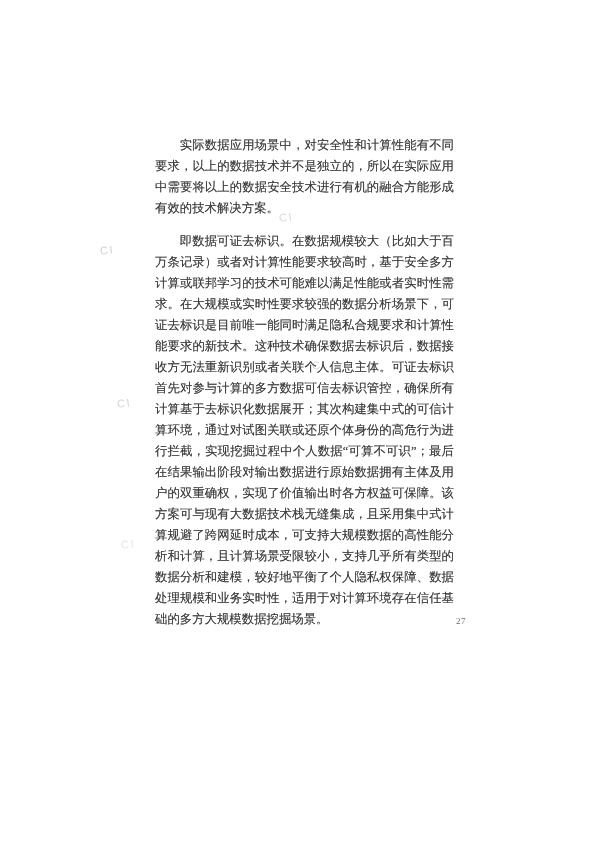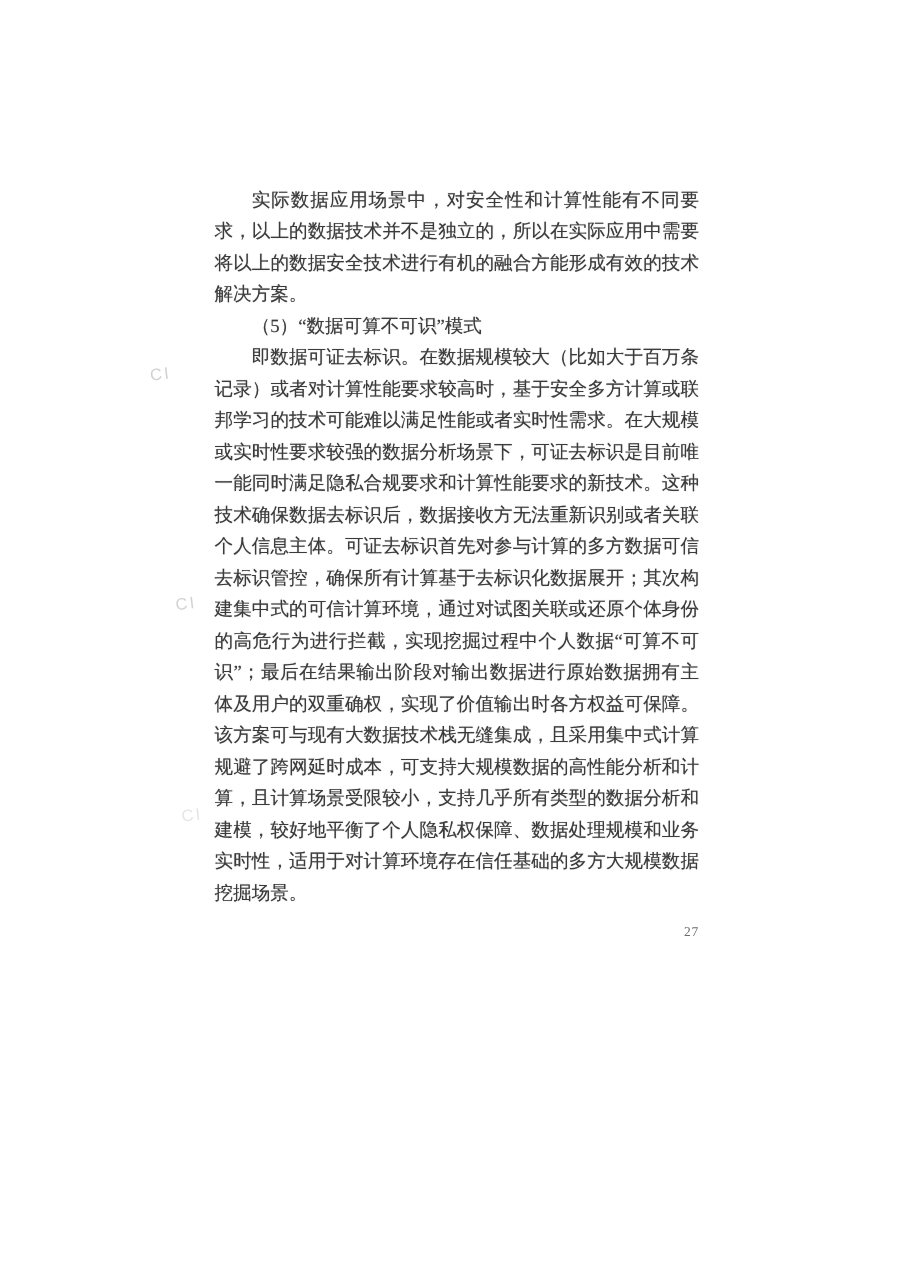--- a/index.html
+++ b/index.html
@@ -21,21 +21,21 @@
     top: 123px;
     width: 323px;
     color: #3b3b3b;
     font-size: 12.4px;
     line-height: 21px;
     text-align: justify;
     text-shadow: 0 0 0.6px rgba(60,60,60,0.55);
     word-break: break-all;
   }
   .text-block p {
-    margin: 0;
+    margin: 12px;
     text-indent: 2em;
   }
   .heading {
     margin: 0;
     text-indent: 2em;
     white-space: nowrap;
   }
   .page-number {
     position: absolute;
     top: 616px;
@@ -67,19 +67,18 @@
 <div class="page">
 
   <span class="watermark wm1">CI</span>
   <span class="watermark wm2">CI</span>
   <span class="watermark wm3">CI</span>
   <span class="watermark wm4">CI</span>
   <span class="watermark wm5">CI</span>
 
   <div class="text-block">
     <p>实际数据应用场景中，对安全性和计算性能有不同要求，以上的数据技术并不是独立的，所以在实际应用中需要将以上的数据安全技术进行有机的融合方能形成有效的技术解决方案。</p>
-    <p class="heading">（5）“数据可算不可识”模式</p>
     <p>即数据可证去标识。在数据规模较大（比如大于百万条记录）或者对计算性能要求较高时，基于安全多方计算或联邦学习的技术可能难以满足性能或者实时性需求。在大规模或实时性要求较强的数据分析场景下，可证去标识是目前唯一能同时满足隐私合规要求和计算性能要求的新技术。这种技术确保数据去标识后，数据接收方无法重新识别或者关联个人信息主体。可证去标识首先对参与计算的多方数据可信去标识管控，确保所有计算基于去标识化数据展开；其次构建集中式的可信计算环境，通过对试图关联或还原个体身份的高危行为进行拦截，实现挖掘过程中个人数据“可算不可识”；最后在结果输出阶段对输出数据进行原始数据拥有主体及用户的双重确权，实现了价值输出时各方权益可保障。该方案可与现有大数据技术栈无缝集成，且采用集中式计算规避了跨网延时成本，可支持大规模数据的高性能分析和计算，且计算场景受限较小，支持几乎所有类型的数据分析和建模，较好地平衡了个人隐私权保障、数据处理规模和业务实时性，适用于对计算环境存在信任基础的多方大规模数据挖掘场景。</p>
   </div>
 
   <div class="page-number">27</div>
 
 </div>
 
 </body></html>

